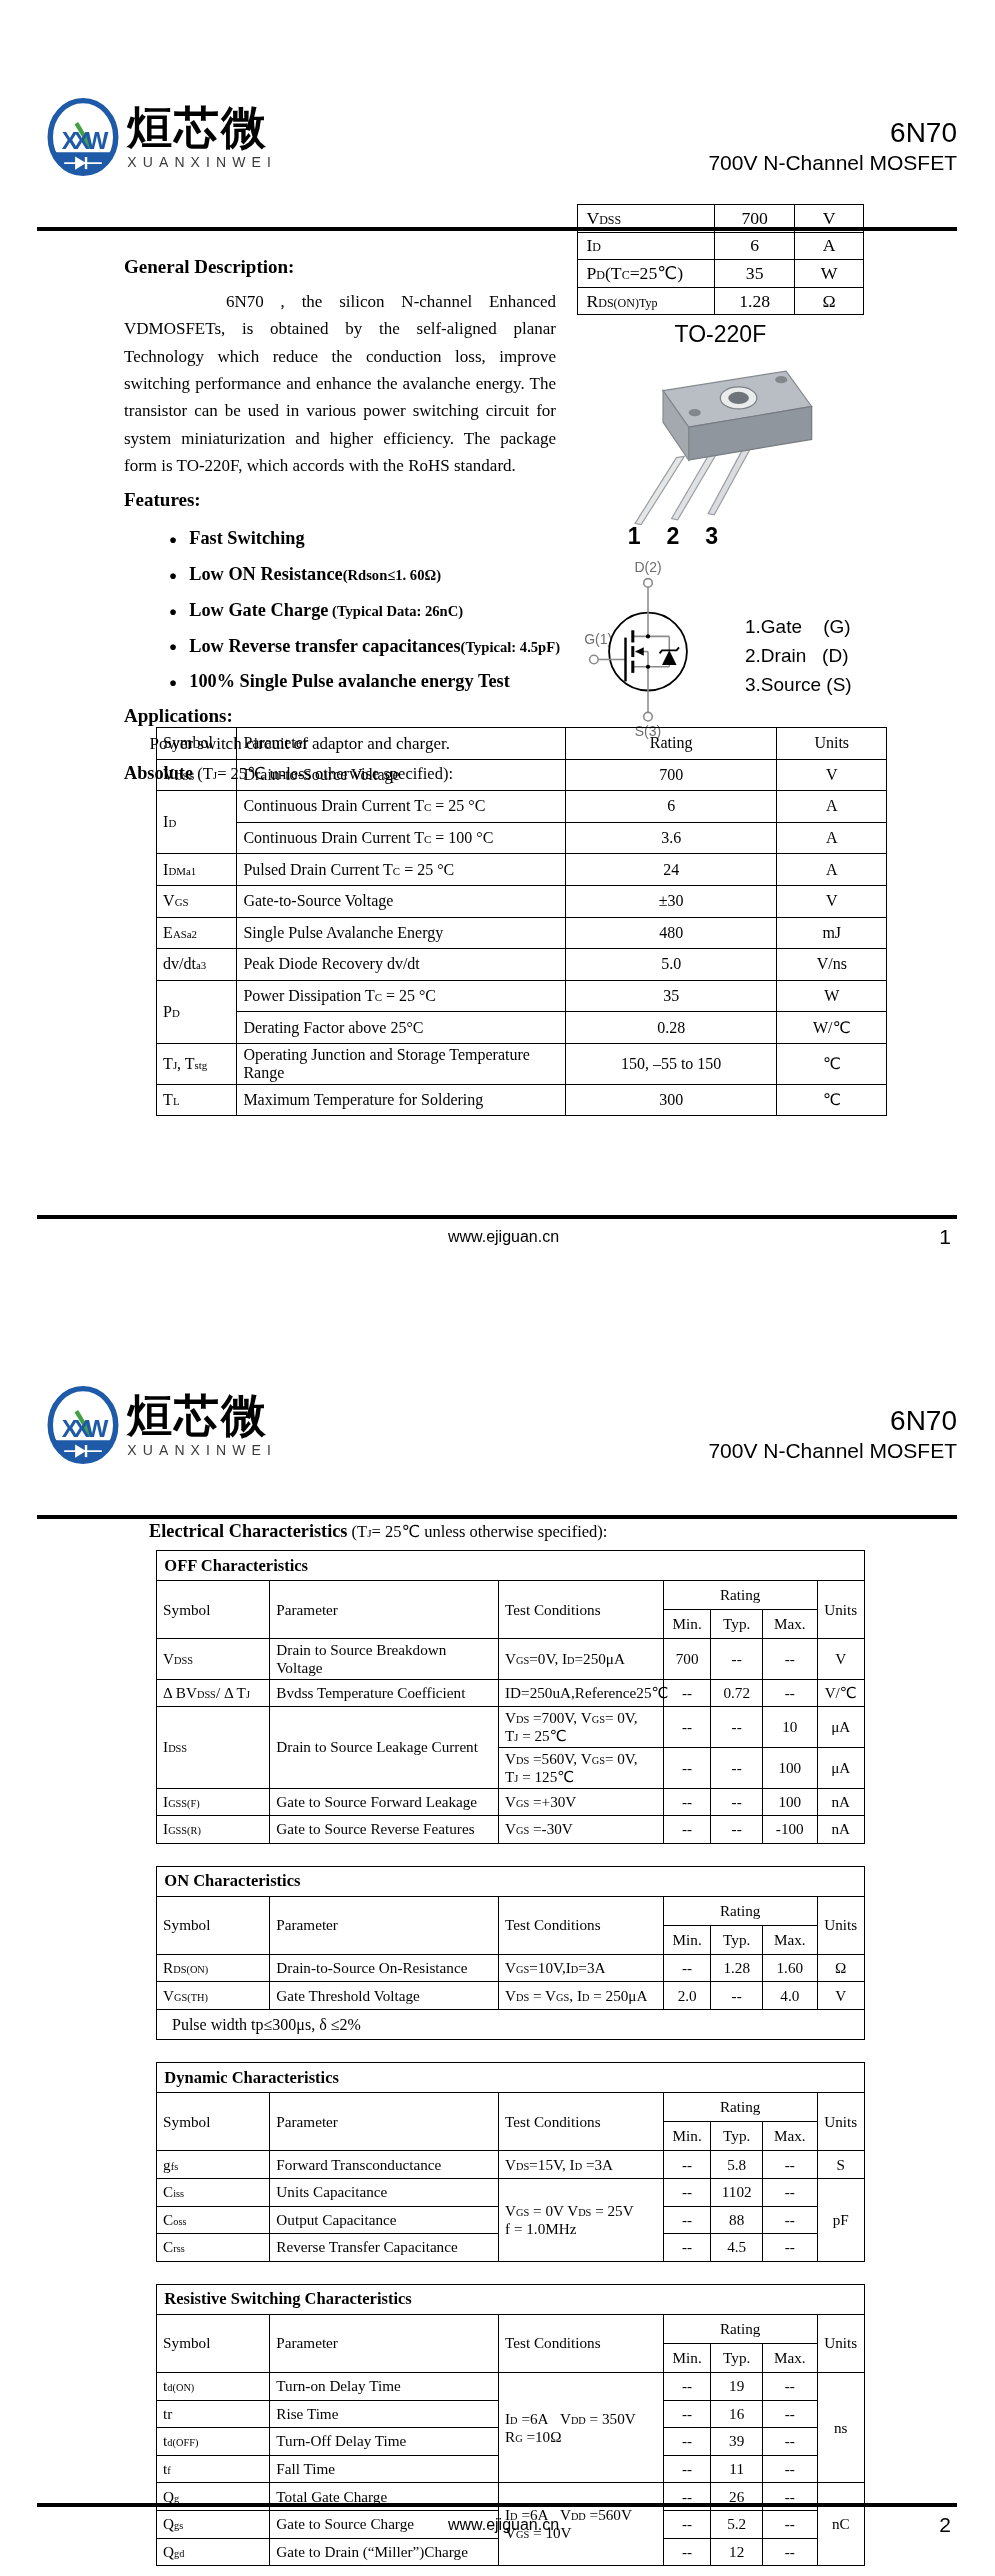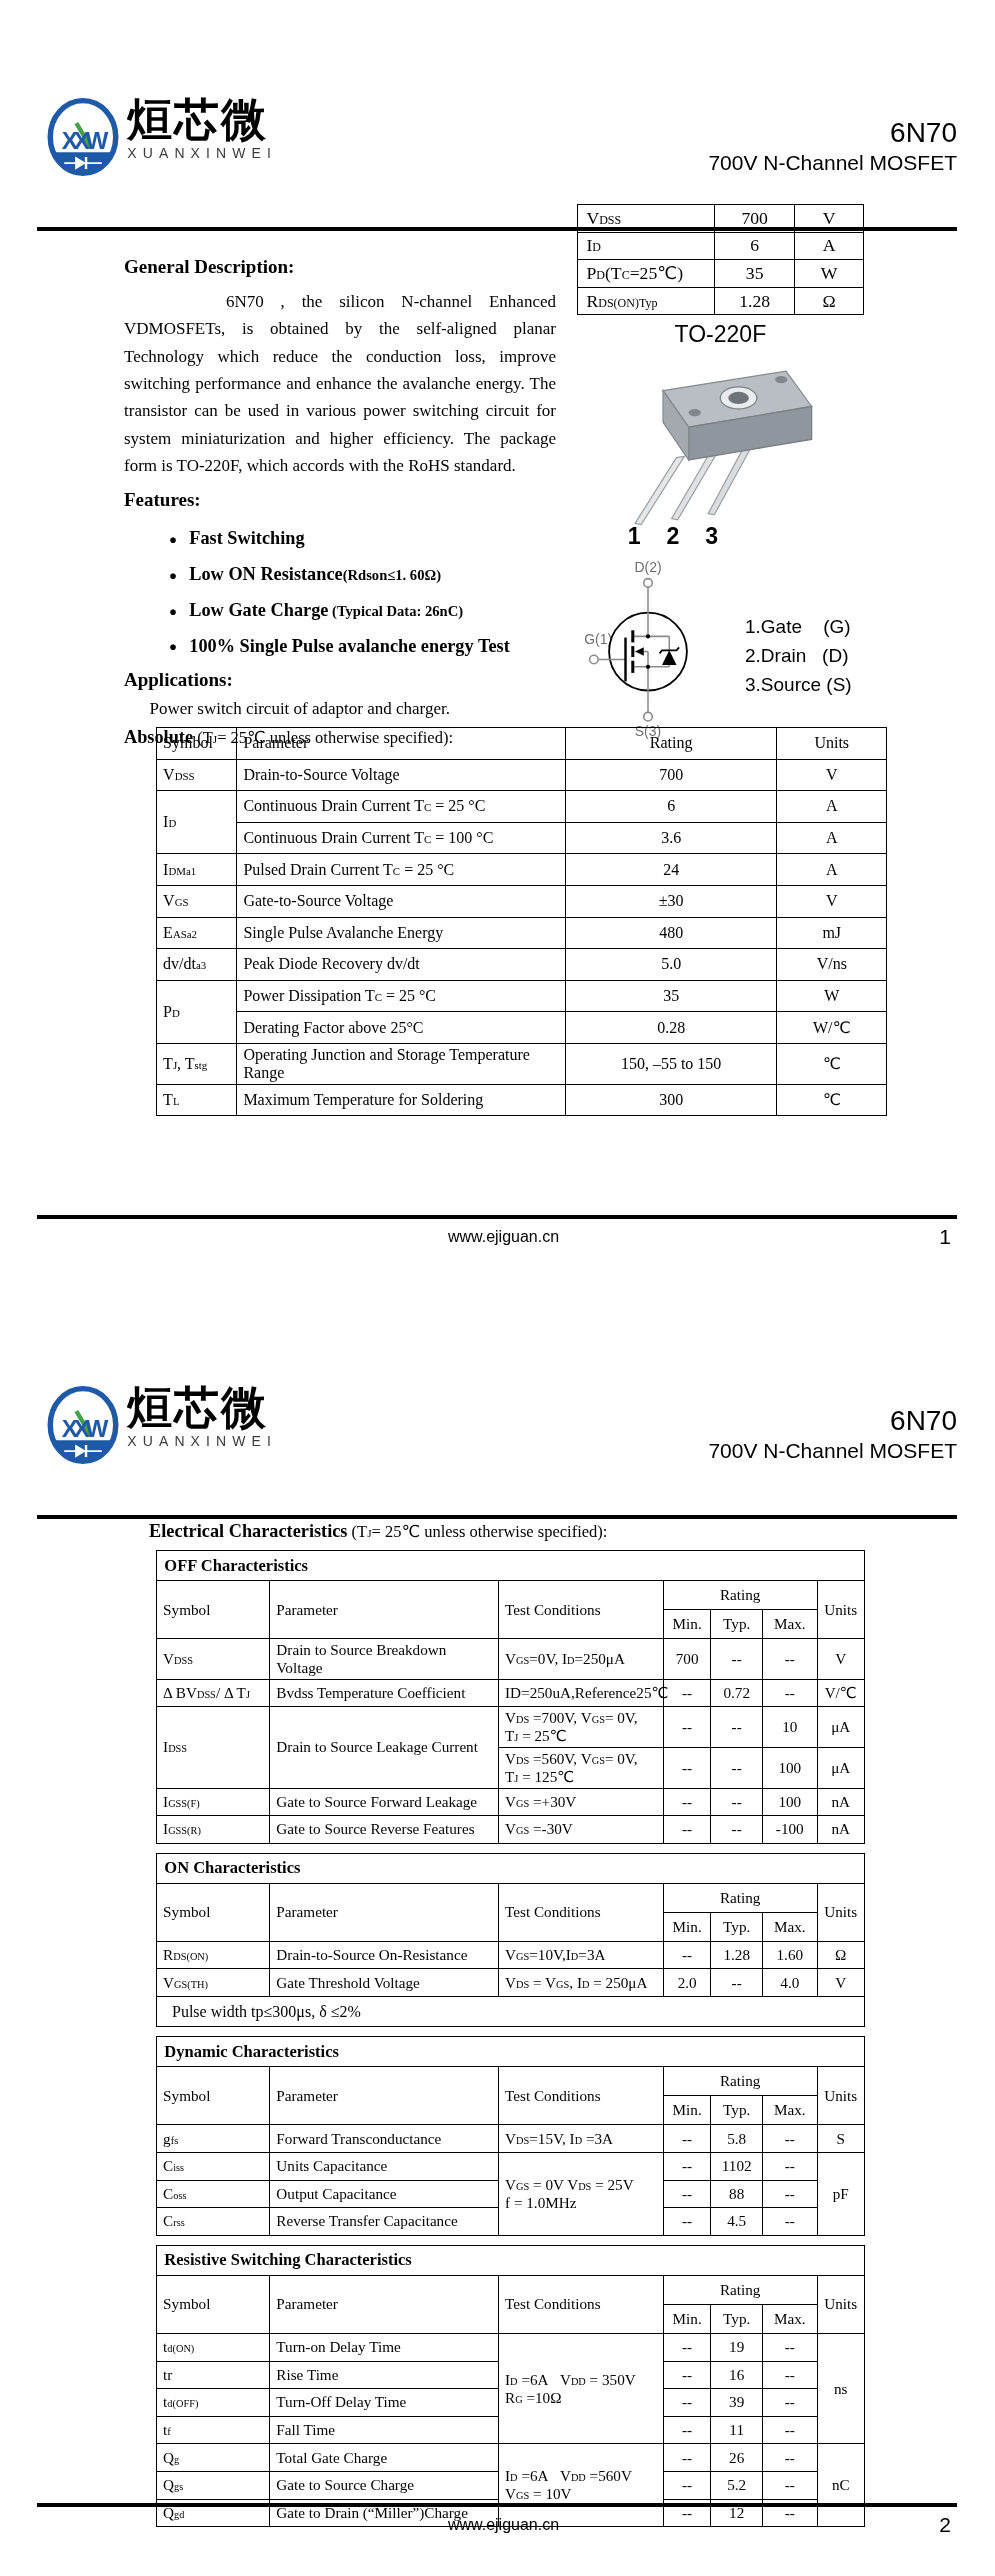--- a/index.html
+++ b/index.html
@@ -5,21 +5,21 @@
   html,body{margin:0;padding:0;}
   body{
     width:995px;height:2576px;position:relative;background:#ffffff;color:#000;
     font-family:"Liberation Serif","DejaVu Sans",serif;
   }
   .page{position:absolute;left:0;width:995px;height:1288px;overflow:hidden;background:#fff;}
   #page-1{top:0;}
   #page-2{top:1288px;}
 
   
-  .logo{position:absolute;left:46px;top:96px;display:flex;align-items:flex-start;}
+  .logo{position:absolute;left:46px;top:96px;display:flex;align-items:center;}
   .logo-mark{width:74px;height:82px;}
   .brand-text{margin-left:7.3px;}
   .brand-cn{font-size:45px;line-height:48px;font-weight:bold;letter-spacing:1.8px;font-family:"DejaVu Sans","Liberation Sans",sans-serif;}
   .brand-en{font-size:14px;letter-spacing:6.1px;color:#3c3c3c;margin-top:1.2px;font-family:"Liberation Sans","DejaVu Sans",sans-serif;}
   .titles{position:absolute;right:38px;top:116px;text-align:right;font-family:"Liberation Sans","DejaVu Sans",sans-serif;}
   .part-number{font-size:28px;line-height:33px;}
   .subtitle{font-size:21px;line-height:28px;}
   .rule{position:absolute;left:37px;right:38px;height:4.3px;background:#000;top:227px;}
 
   
@@ -56,21 +56,21 @@
   .sheet td.ttl{font-weight:bold;font-size:16.5px;height:25.6px;padding-left:7.3px;}
   .sheet td.hd{height:24.4px;}
   .sheet td.note{font-size:16px;height:25.6px;padding-left:15px;}
   .abs-section .sheet td{height:27px;font-size:16px;}
   sub{font-size:68%;vertical-align:-18%;line-height:0;}
   sup{font-size:68%;vertical-align:38%;line-height:0;}
 
   
   .ec-heading{position:absolute;left:149px;top:233px;}
   .tables-col{position:absolute;left:156px;top:262px;width:709px;}
-  .tables-col .tmount{margin-bottom:9px;border-radius:10px;}
+  .tables-col .tmount{margin-bottom:22px;border-radius:10px;}
 
   
   .footer-rule{position:absolute;left:37px;right:38px;top:1215px;height:3.7px;background:#000;}
   .footer-url{position:absolute;left:12px;right:0;top:1228px;text-align:center;font-family:"Liberation Sans",sans-serif;font-size:16px;}
   .footer-page{position:absolute;right:44px;top:1225px;font-size:21px;font-family:"Liberation Sans",sans-serif;}
 </style>
 </head>
 <body>
 
 <section class="page" id="page-1">
@@ -104,20 +104,21 @@
 
   <div class="leftcol">
     <div class="sec-h">General Description:</div>
     <div class="gd-par">6N70 , the silicon N-channel Enhanced VDMOSFETs, is obtained by the self-aligned planar Technology which reduce the conduction loss, improve switching performance and enhance the avalanche energy. The transistor can be used in various power switching circuit for system miniaturization and higher efficiency. The package form is TO-220F, which accords with the RoHS standard.</div>
 
     <div class="sec-h features-h">Features:</div>
     <ul class="bullets">
       <li><span class="bullet-dot">●</span><span>Fast Switching</span><span class="bullet-note"></span></li>
       <li><span class="bullet-dot">●</span><span>Low ON Resistance</span><span class="bullet-note">(Rdson≤1. 60Ω)</span></li>
       <li><span class="bullet-dot">●</span><span>Low Gate Charge</span><span class="bullet-note">  (Typical Data: 26nC)</span></li>
+      <li><span class="bullet-dot">●</span><span>Low Reverse transfer capacitances</span><span class="bullet-note">(Typical: 4.5pF)</span></li>
       <li><span class="bullet-dot">●</span><span>100% Single Pulse avalanche energy Test</span><span class="bullet-note"></span></li>
     </ul>
 
     <div class="sec-h apps-h">Applications:</div>
     <div class="apps-text">Power switch circuit of adaptor and charger.</div>
 
     <div class="abs-h">
       <span class="h-bold">Absolute</span><span class="h-rest"> (T<sub>J</sub>= 25℃  unless otherwise specified):</span>
     </div>
   </div>

